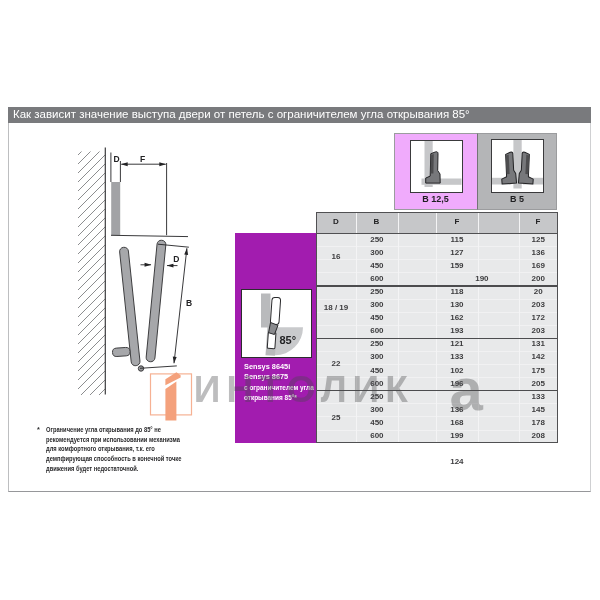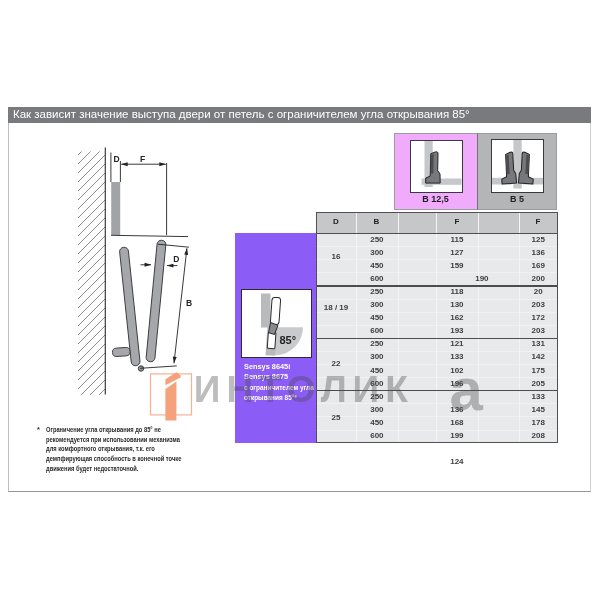--- a/index.html
+++ b/index.html
@@ -233,21 +233,21 @@
     <div class="num" style="left:443.4px;top:404.8px;width:27px;">136</div>
     <div class="num" style="left:524.7px;top:404.8px;width:27px;">145</div>
     <div class="num" style="left:363.4px;top:417.9px;width:27px;">450</div>
     <div class="num" style="left:443.4px;top:417.9px;width:27px;">168</div>
     <div class="num" style="left:524.7px;top:417.9px;width:27px;">178</div>
     <div class="num" style="left:363.4px;top:431.1px;width:27px;">600</div>
     <div class="num" style="left:443.4px;top:431.1px;width:27px;">199</div>
     <div class="num" style="left:524.7px;top:431.1px;width:27px;">208</div>
 </div>
 
-<div class="abs" style="left:235px;top:233px;width:81px;height:209.6px;background:#8b5cf6;">
+<div class="abs" style="left:235px;top:233px;width:81px;height:209.6px;background:#a21caf;">
 
   <div class="abs" style="left:6px;top:56px;width:69px;height:67px;background:#ffffff;border:1px solid #2c2c2e;">
     <svg class="abs" style="left:0;top:0;" width="69" height="67" viewBox="0 0 69 67">
       <rect x="19" y="3.5" width="9.5" height="34" fill="#b9babc"></rect>
       <path d="M33,37.3 L61,37.3 A28,28 0 0 1 33,65.3 Z" fill="#c9cacc"></path>
       <rect x="24.5" y="37" width="9.5" height="28.5" fill="#b9babc" transform="rotate(4 29 51)"></rect>
       <g stroke="#2a2a2c" fill="#ffffff" stroke-width="1" stroke-linejoin="round">
         <rect x="29.2" y="7.5" width="8.6" height="27" rx="3" transform="rotate(4 33.5 21)"></rect>
         <rect x="25.8" y="42.5" width="7.6" height="16" rx="1" transform="rotate(4 29.6 50.5)"></rect>
         <path d="M28.5,32.5 l7.5,2.8 l-3.6,9.2 l-5.8,-1.8 z" fill="#8a8b8e"></path>

